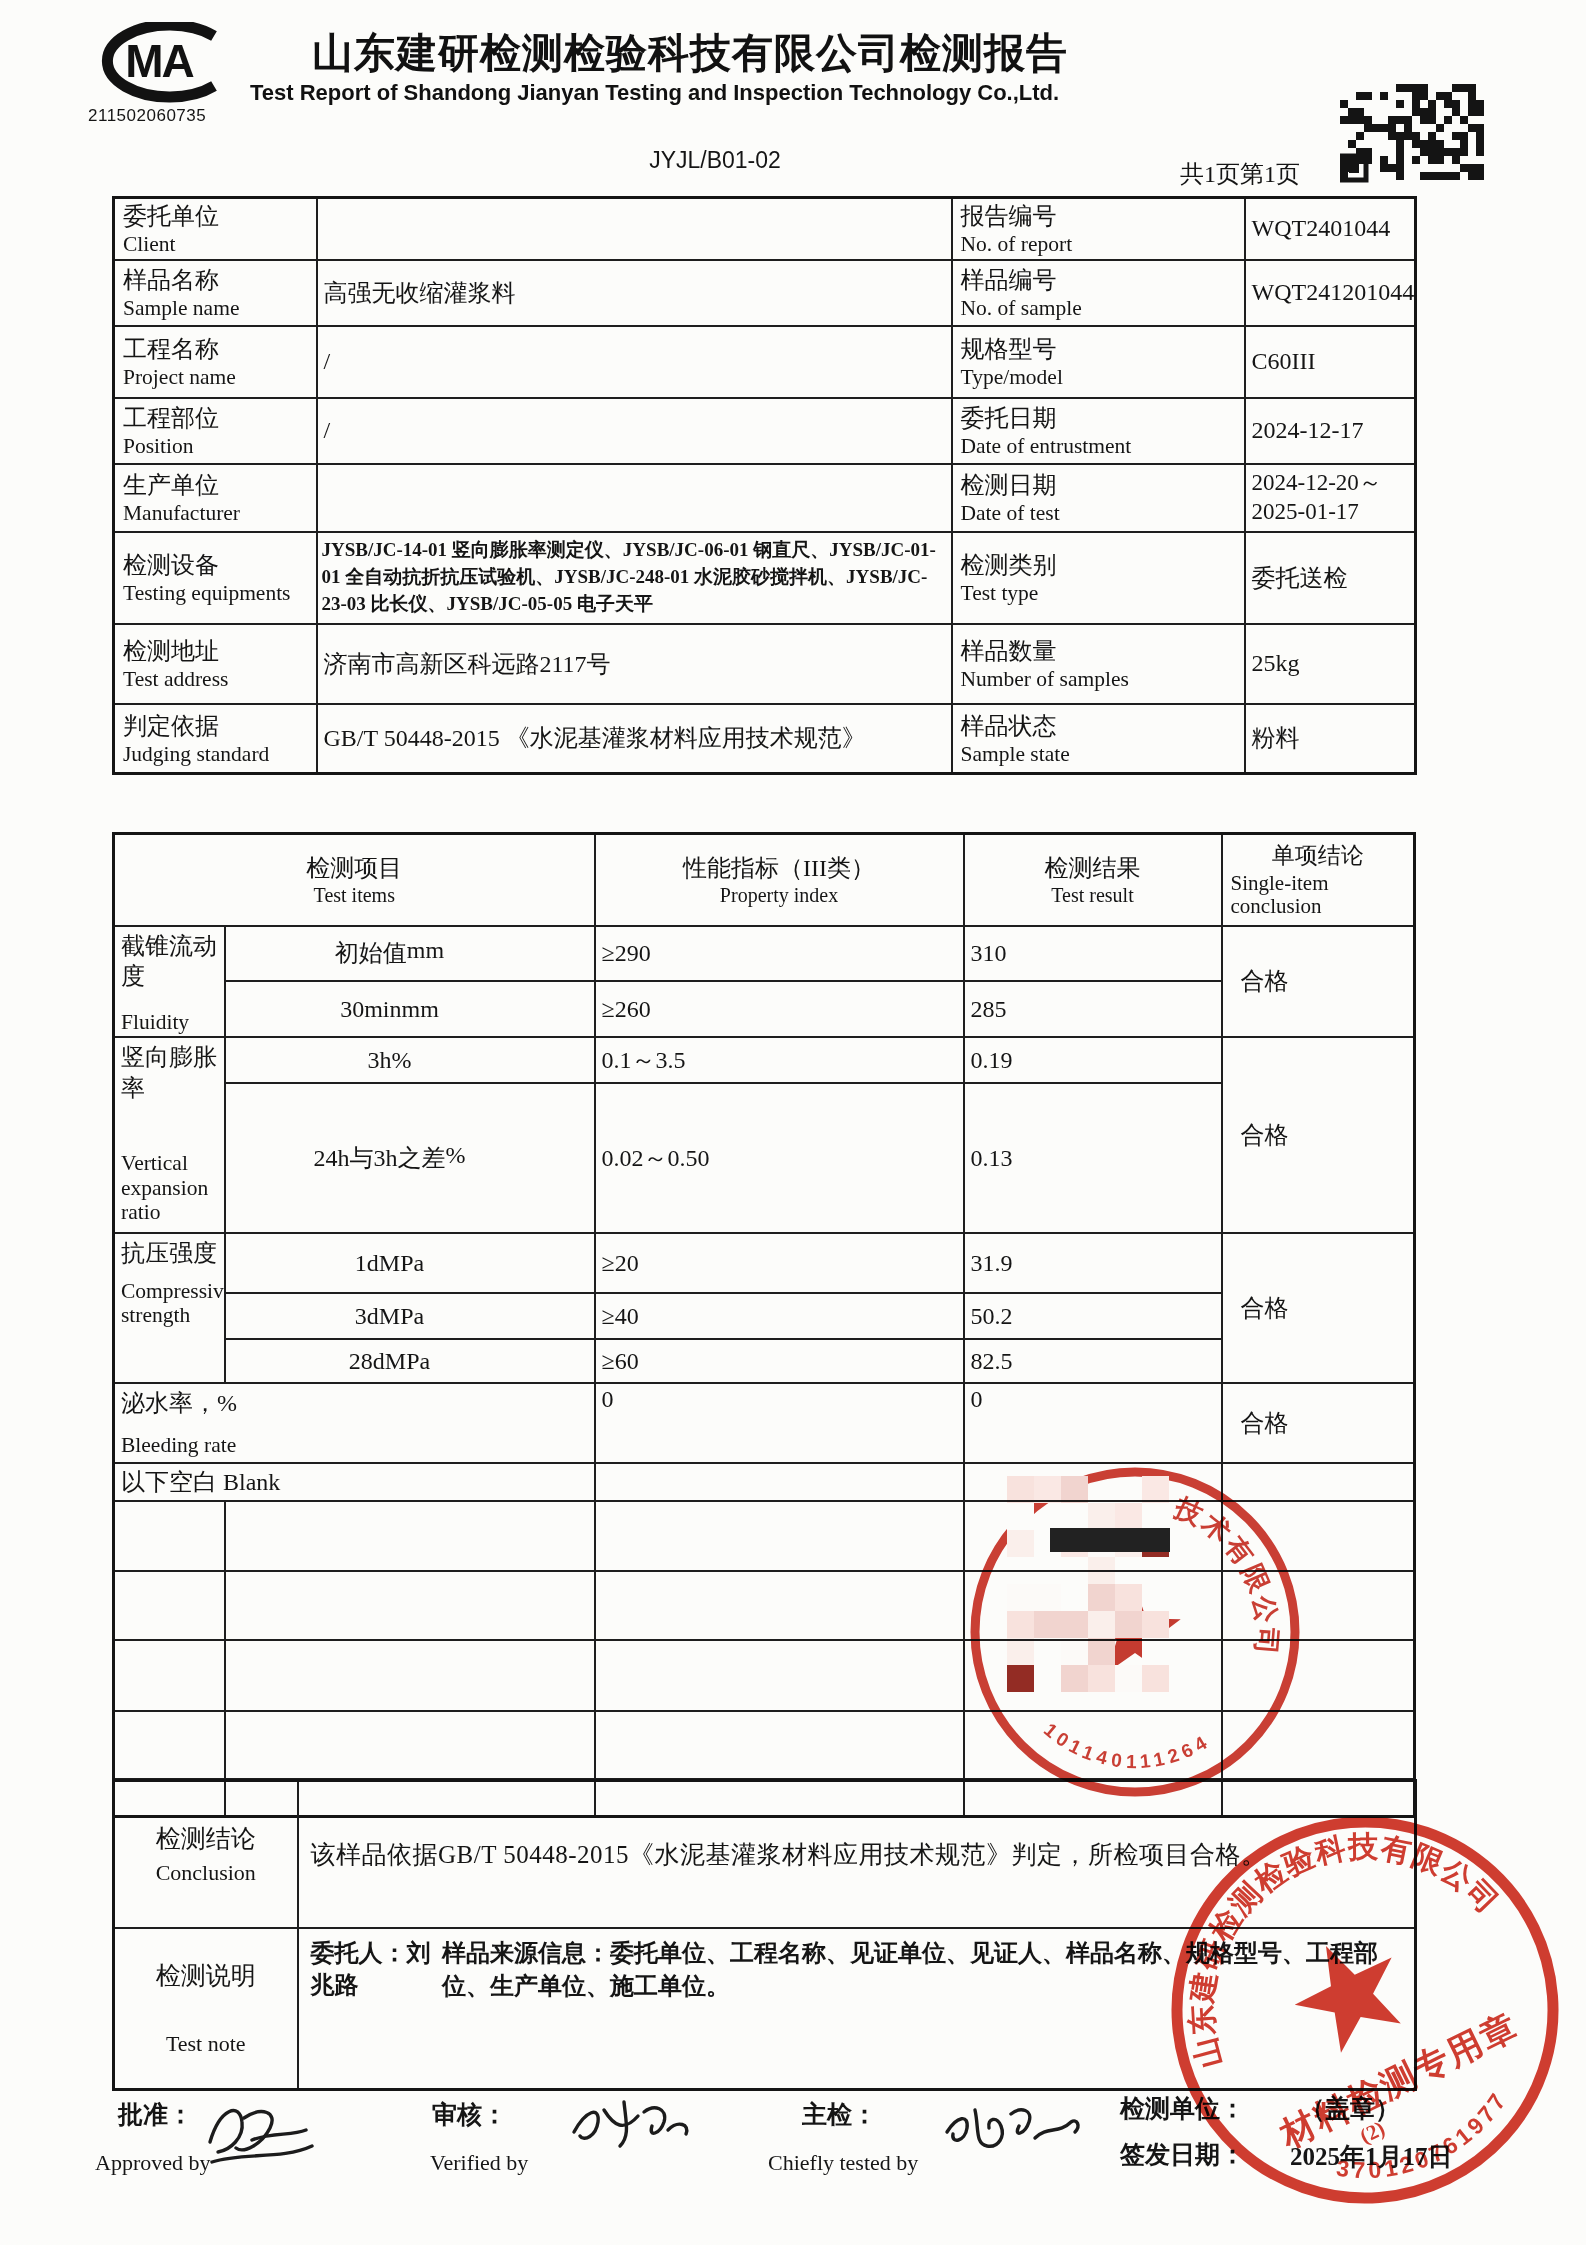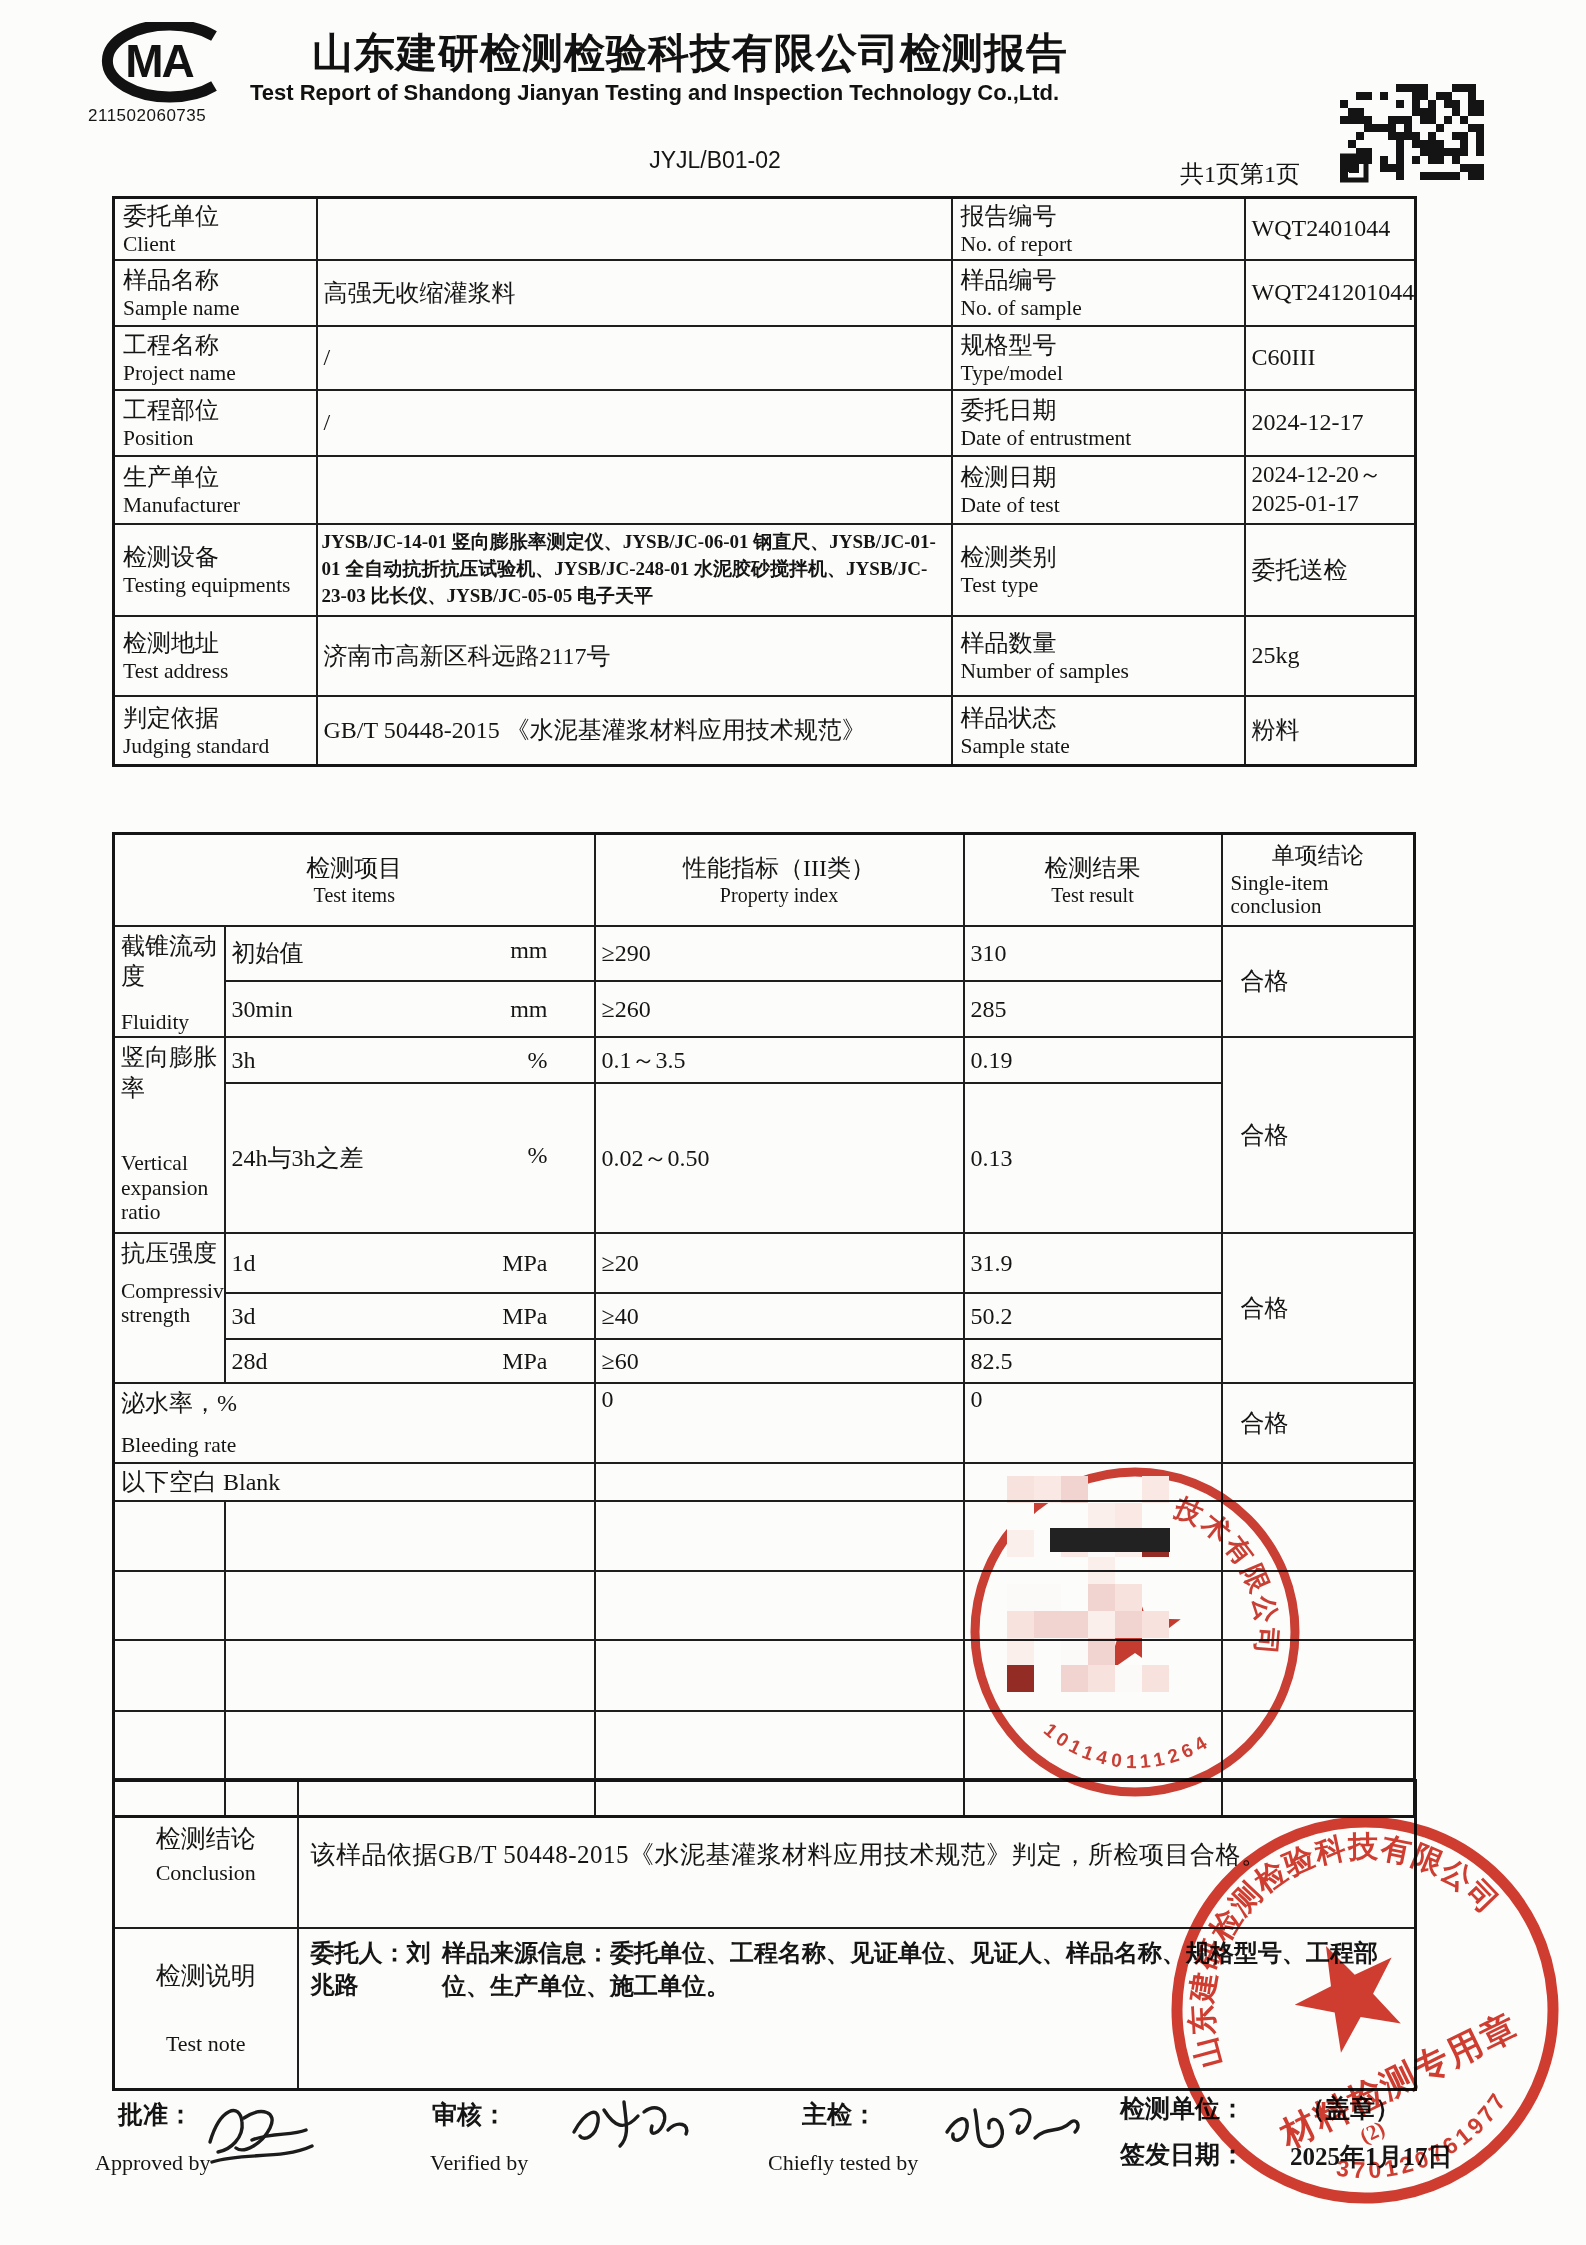--- a/index.html
+++ b/index.html
@@ -34,21 +34,21 @@
   .lab{padding-left:8px}
   
   .t-res td{font-size:24px}
   .hdrcell{text-align:center;vertical-align:middle}
   .hdrcell .cn{font-size:24px}
   .hdrcell .en{font-size:20px;}
   .concl-h .cn{font-size:23px}
   .concl-h .en{font-size:21px;margin-top:2px;line-height:1.1;text-align:left;padding-left:2px}
   .glabel{vertical-align:top;padding-top:4px;padding-left:6px}
   .glabel .en{margin-top:22px}
-  .subitem{display:flex;justify-content:space-between;padding-right:40px}
+  .subitem{display:flex;justify-content:center;padding-right:40px}
   .vtop{vertical-align:top}
   .concl{font-size:25px;padding-left:18px}
   
   .t-con .labcell{text-align:center}
   .t-con .labcell .cn{font-size:25px}
   .t-con .labcell .en{font-size:22px;margin-top:6px}
   .context{font-size:25px;padding-left:12px;letter-spacing:.5px}
   .notewrap{display:flex;flex-direction:row;justify-content:space-between;height:150px;padding:4px 8px 2px 6px}
   .note1{font-size:24px;font-weight:600}
   .note2{font-size:24px;font-weight:600;line-height:1.35}
@@ -215,21 +215,21 @@
             <div class="cn">样品名称</div>
             <div class="en">Sample name</div>
           </td>
       <td class="val">高强无收缩灌浆料</td>
       <td class="lab">
             <div class="cn">样品编号</div>
             <div class="en">No. of sample</div>
           </td>
       <td class="val">WQT241201044</td>
     </tr>
-    <tr style="height:64px">
+    <tr style="height:72px">
       <td class="lab">
             <div class="cn">工程名称</div>
             <div class="en">Project name</div>
           </td>
       <td class="val">/</td>
       <td class="lab">
             <div class="cn">规格型号</div>
             <div class="en">Type/model</div>
           </td>
       <td class="val">C60III</td>

